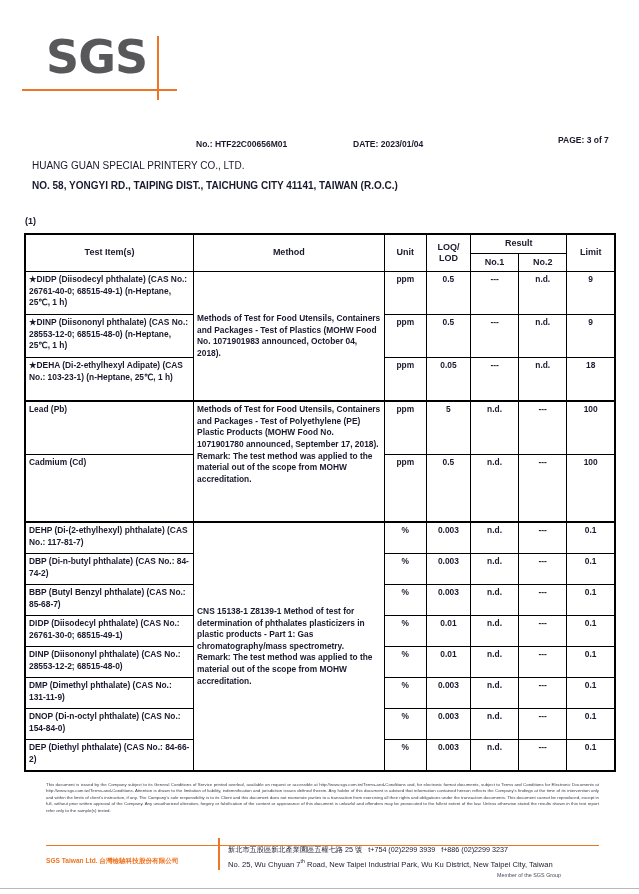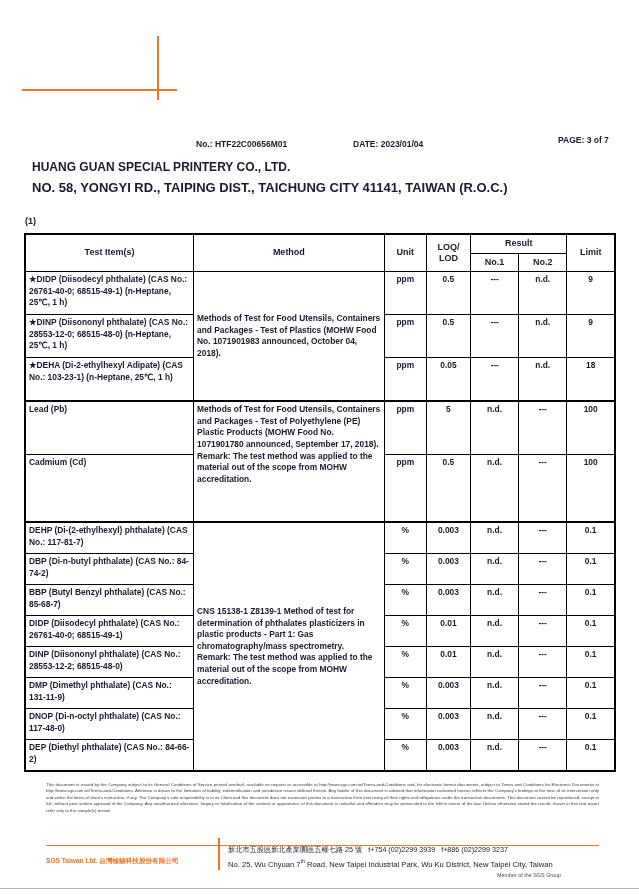--- a/index.html
+++ b/index.html
@@ -88,28 +88,28 @@
     position: absolute;
     left: 558px;
     top: 135px;
     font-size: 8.5px;
     font-weight: bold;
   }
   .company-name {
     position: absolute;
     left: 32px;
     top: 160px;
-    font-size: 12px;
-    font-weight: bold;
+    font-size: 10px;
+    font-weight: normal;
   }
   .company-addr {
     position: absolute;
     left: 32px;
     top: 180px;
-    font-size: 13px;
+    font-size: 10px;
     font-weight: bold;
   }
 
   
   .section-label {
     position: absolute;
     left: 25px;
     top: 216px;
     font-size: 9px;
     font-weight: bold;
@@ -227,20 +227,21 @@
   .tel-block { display:inline-block; }
 </style>
 </head>
 <body>
 
 <div class="page">
 
   <div class="logo-block">
     <div class="logo-hline"></div>
     <div class="logo-vline"></div>
+    <div class="logo-text">SGS</div>
   </div>
 
   <div class="hdr-no">No.: HTF22C00656M01</div>
   <div class="hdr-date">DATE: 2023/01/04</div>
   <div class="hdr-page">PAGE: 3 of 7</div>
   <div class="company-name">HUANG GUAN SPECIAL PRINTERY CO., LTD.</div>
   <div class="company-addr">NO. 58, YONGYI RD., TAIPING DIST., TAICHUNG CITY 41141, TAIWAN (R.O.C.)</div>
 
   <div class="section-label">(1)</div>
 
@@ -339,21 +340,21 @@
         </tr>
         <tr>
           <td style="height:26px">BBP (Butyl Benzyl phthalate) (CAS No.: 85-68-7)</td>
           <td class="num">%</td>
           <td class="num">0.003</td>
           <td class="num">n.d.</td>
           <td class="num">---</td>
           <td class="num">0.1</td>
         </tr>
         <tr>
-          <td style="height:26px">DIDP (Diisodecyl phthalate) (CAS No.: 26761-40-0; 68515-49-1)</td>
+          <td style="height:26px">DIDP (Diisodecyl phthalate) (CAS No.: 26761-30-0; 68515-49-1)</td>
           <td class="num">%</td>
           <td class="num">0.01</td>
           <td class="num">n.d.</td>
           <td class="num">---</td>
           <td class="num">0.1</td>
         </tr>
         <tr>
           <td style="height:26px">DINP (Diisononyl phthalate) (CAS No.: 28553-12-2; 68515-48-0)</td>
           <td class="num">%</td>
           <td class="num">0.01</td>
@@ -363,21 +364,21 @@
         </tr>
         <tr>
           <td style="height:26px">DMP (Dimethyl phthalate) (CAS No.: 131-11-9)</td>
           <td class="num">%</td>
           <td class="num">0.003</td>
           <td class="num">n.d.</td>
           <td class="num">---</td>
           <td class="num">0.1</td>
         </tr>
         <tr>
-          <td style="height:26px">DNOP (Di-n-octyl phthalate) (CAS No.: 117-48-0)</td>
+          <td style="height:26px">DNOP (Di-n-octyl phthalate) (CAS No.: 154-84-0)</td>
           <td class="num">%</td>
           <td class="num">0.003</td>
           <td class="num">n.d.</td>
           <td class="num">---</td>
           <td class="num">0.1</td>
         </tr>
         <tr>
           <td style="height:26px">DEP (Diethyl phthalate) (CAS No.: 84-66-2)</td>
           <td class="num">%</td>
           <td class="num">0.003</td>

